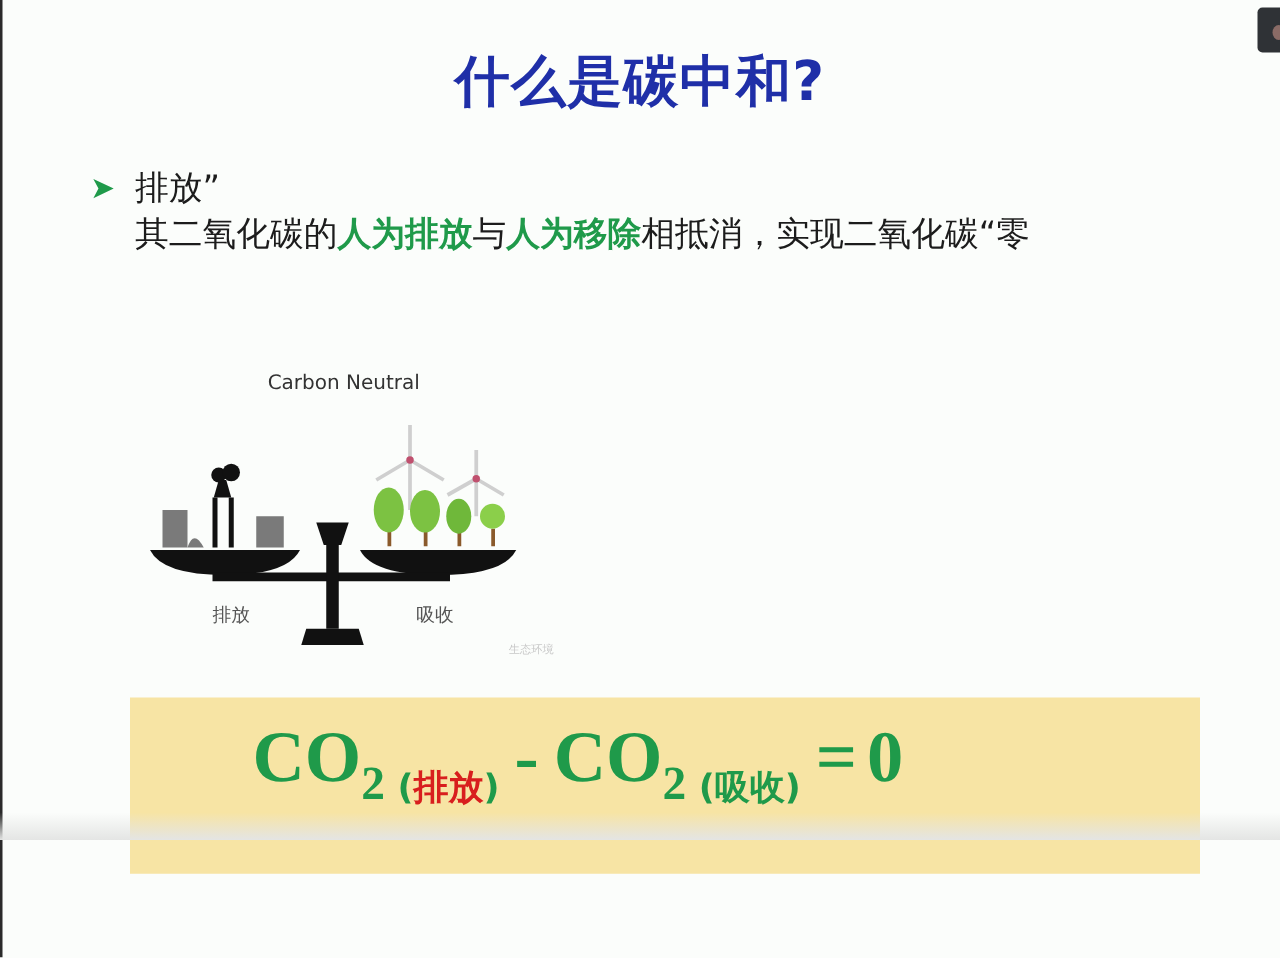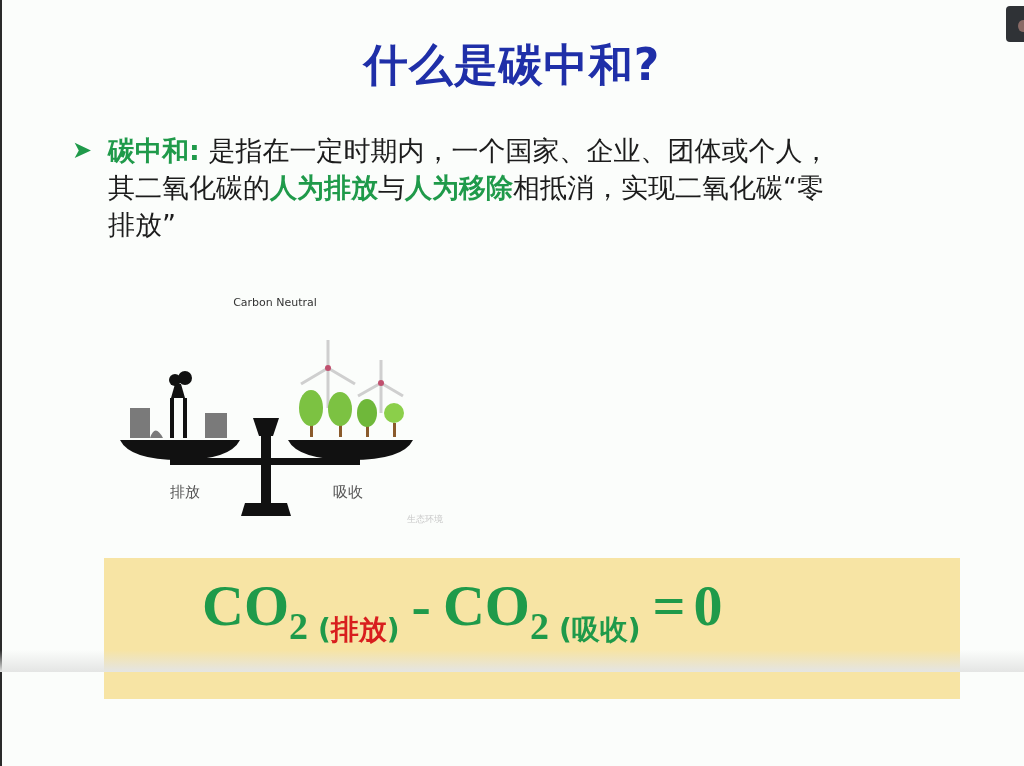--- a/index.html
+++ b/index.html
@@ -55,21 +55,21 @@
     .illus {
       position: absolute; left: 115px; top: 268px;
       width: 340px; height: 260px;
     }
     .illus-title-cn {
       position: absolute; left: 0; width: 320px; top: 10px;
       text-align: center; font-size: 13px; color: #333;
     }
     .illus-title-en {
       position: absolute; left: 0; width: 320px; top: 28px;
-      text-align: center; font-size: 11px; color: #333;
+      text-align: center; font-size: 16px; color: #333;
     }
     .illus-label-left {
       position: absolute; left: 55px; top: 215px;
       font-size: 15px; color: #555;
     }
     .illus-label-right {
       position: absolute; left: 218px; top: 215px;
       font-size: 15px; color: #555;
     }
     .watermark {
@@ -118,27 +118,24 @@
 
 <div class="frame">
   <div class="left-edge"></div>
   <div class="video-thumb"></div>
 
   <div class="title">什么是碳中和?</div>
 
   <div class="main-para">
     <span class="arrow">➤</span>
     <div class="lines">
-      <div>
-        <span class="green">碳中和:</span><span> 是指在一定时期内，一个国家、企业、团体或个人，</span>
-      </div>
+      <div>排放”</div>
       <div>
         <span>其二氧化碳的</span><span class="green">人为排放</span><span>与</span><span class="green">人为移除</span><span>相抵消，实现二氧化碳“零</span>
       </div>
-      <div>排放”</div>
     </div>
   </div>
 
   <div class="illus">
     <div class="illus-title-en">Carbon Neutral</div>
     <svg width="340" height="260" style="position:absolute;left:0;top:0">
 
       <g stroke="#cfcfcf" stroke-width="3" fill="none">
         <line x1="213" y1="140" x2="213" y2="100"></line>
         <line x1="213" y1="100" x2="213" y2="72"></line>

